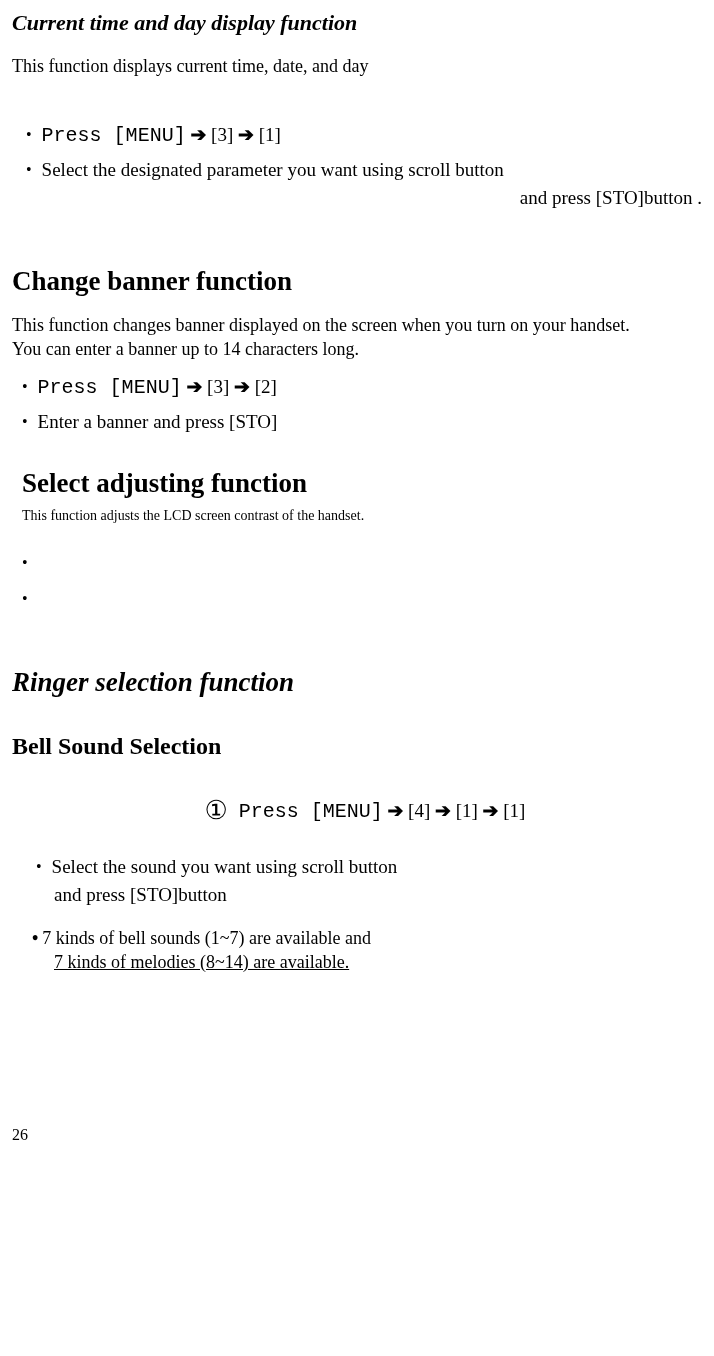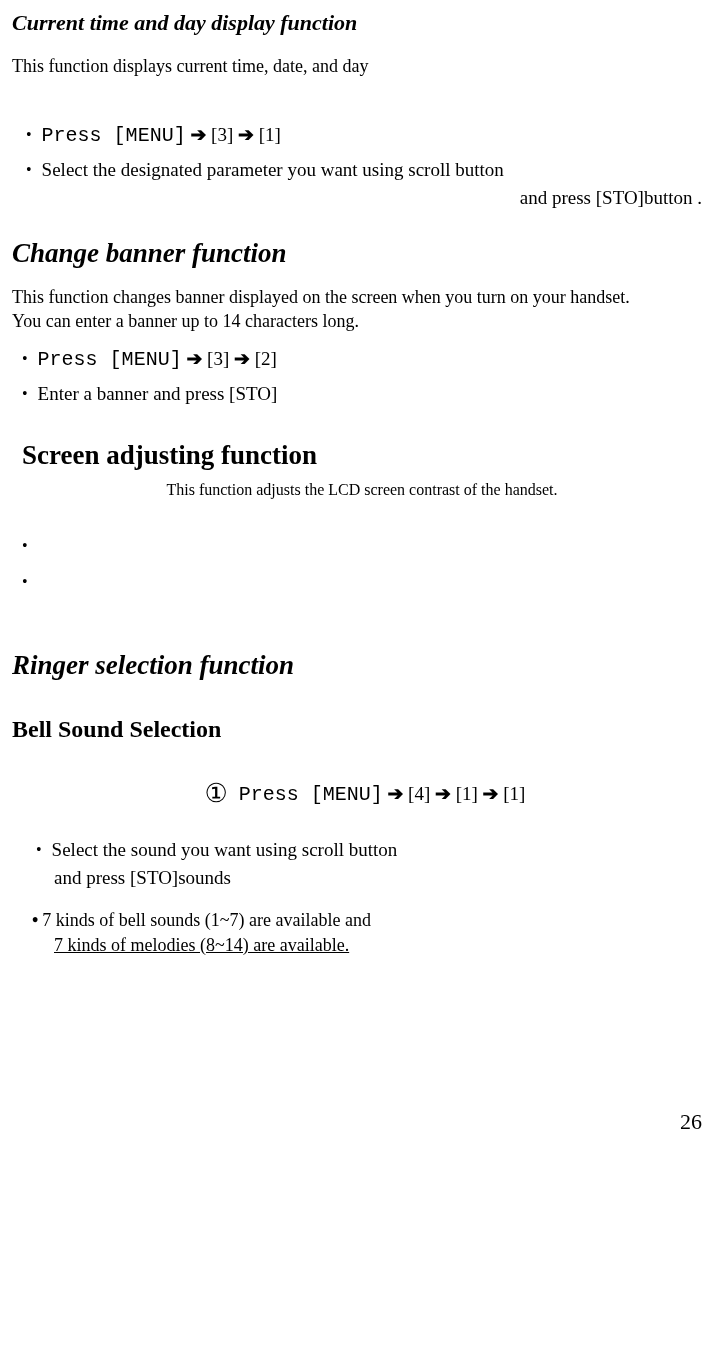--- a/index.html
+++ b/index.html
@@ -41,23 +41,22 @@
     }
     .desc {
       font-size: 18px;
       margin: 16px 0 44px 0;
     }
     .desc-close {
       font-size: 18px;
       margin: 0 0 12px 0;
     }
     .desc-screen {
-      font-size: 16px;
-      margin: 0 0 32px 0;
-      text-align: center;
+      font-size: 14px;
+      margin: 0 0 24px 0;
     }
     .mono {
       font-family: "Courier New", Courier, monospace;
       font-size: 20px;
     }
     .bullet-row {
       display: flex;
       align-items: flex-start;
       margin-left: 14px;
       margin-bottom: 2px;
@@ -74,22 +73,21 @@
       line-height: 26px;
     }
     .arrow {
       font-weight: bold;
     }
     .indent {
       margin-left: 32px;
       text-align: right;
     }
     .section-gap {
-      margin-top: 24px;
-      font-style: italic;
+      margin-top: 52px;
     }
     .circled {
       font-size: 26px;
       vertical-align: -2px;
       margin-left: 8px;
       margin-right: 6px;
     }
     .note-row {
       margin-left: 20px;
       font-size: 18px;
@@ -98,22 +96,22 @@
     .note-bullet {
       font-weight: bold;
       margin-right: 4px;
     }
     .note-indent {
       margin-left: 42px;
       font-size: 18px;
       text-decoration: underline;
     }
     .page-num {
-      text-align: right;
-      font-size: 22px;
+      text-align: left;
+      font-size: 16px;
       margin-top: 150px;
     }
     .step-block {
       margin-bottom: 8px;
     }
     .ml-slight {
       margin-left: 10px;
     }
     .step-bell {
       margin-left: 8px;
@@ -157,21 +155,21 @@
   <span>
     <span class="mono">Press [MENU]</span>
     <span> </span><span class="arrow">➔</span><span> [3] </span><span class="arrow">➔</span><span> [2]</span>
   </span>
 </div>
 <div class="bullet-row-tight">
   <span class="dot">•</span>
   <span>Enter a banner and press [STO]</span>
 </div>
 
-<div class="heading-bold-close ml-slight">Screen adjusting function</div>
+<div class="heading-bold-close ml-slight">Select adjusting function</div>
 <div class="desc-screen ml-slight">This function adjusts the LCD screen contrast of the handset.</div>
 
 <div class="bullet-row-tight step-block">
   <span class="dot">•</span>
 </div>
 <div class="bullet-row-tight" style="margin-top:10px;">
   <span class="dot">•</span>
 </div>
 
 <div class="heading-italic-bold-2">Ringer selection function</div>
@@ -181,21 +179,21 @@
   <span class="circled">①</span>
   <span class="mono">Press [MENU]</span>
   <span> </span><span class="arrow">➔</span><span> [4] </span><span class="arrow">➔</span><span> [1] </span><span class="arrow">➔</span><span> [1]</span>
 </div>
 
 <div class="bell-select">
   <div class="bullet-row-tight">
     <span class="dot">•</span>
     <span> <span>Select the sound you want using scroll button</span></span>
   </div>
-  <div style="margin-left:28px;">and press [STO]sounds</div>
+  <div style="margin-left:28px;">and press [STO]button</div>
 </div>
 
 <div class="note-row">
   <span class="note-bullet">•</span>
   <span> <span>7 kinds of bell sounds (1~7) are available and</span></span>
 </div>
 <div class="note-indent">7 kinds of melodies (8~14) are available.</div>
 
 <div class="page-num">26</div>
 

